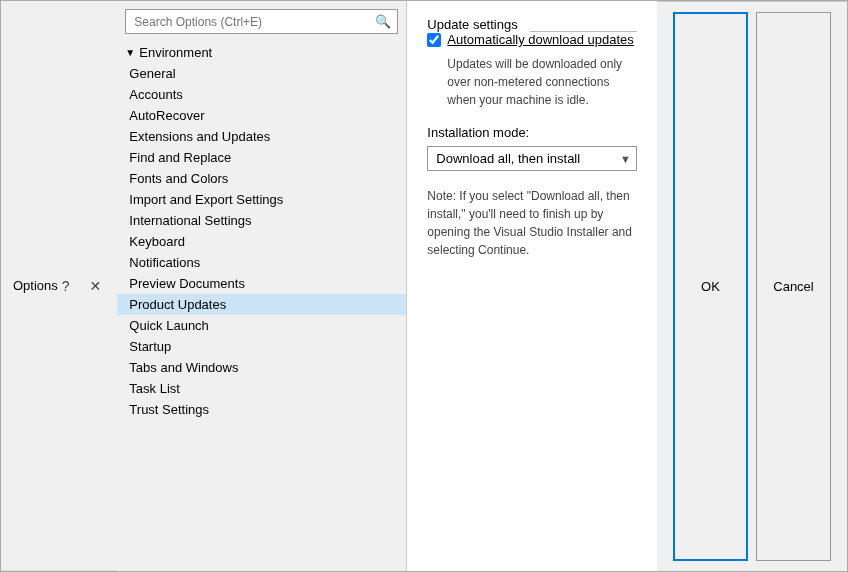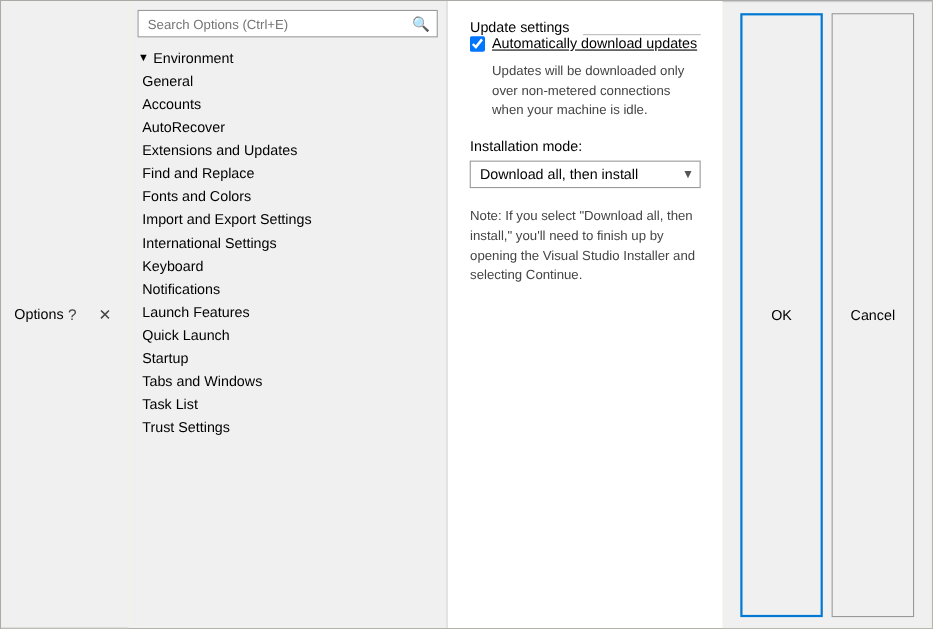--- a/index.html
+++ b/index.html
@@ -268,21 +268,22 @@
           <div class="tree-child">General</div>
               <div class="tree-child">Accounts</div>
               <div class="tree-child">AutoRecover</div>
               <div class="tree-child">Extensions and Updates</div>
               <div class="tree-child">Find and Replace</div>
               <div class="tree-child">Fonts and Colors</div>
               <div class="tree-child">Import and Export Settings</div>
               <div class="tree-child">International Settings</div>
               <div class="tree-child">Keyboard</div>
               <div class="tree-child">Notifications</div>
-              <div class="tree-child">Launch Features</div>
+              <div class="tree-child">Preview Documents</div>
+              <div class="tree-child selected">Product Updates</div>
               <div class="tree-child">Quick Launch</div>
               <div class="tree-child">Startup</div>
               <div class="tree-child">Tabs and Windows</div>
               <div class="tree-child">Task List</div>
               <div class="tree-child">Trust Settings</div>
             </div>
         </div>
       </div>
     </div>
 

